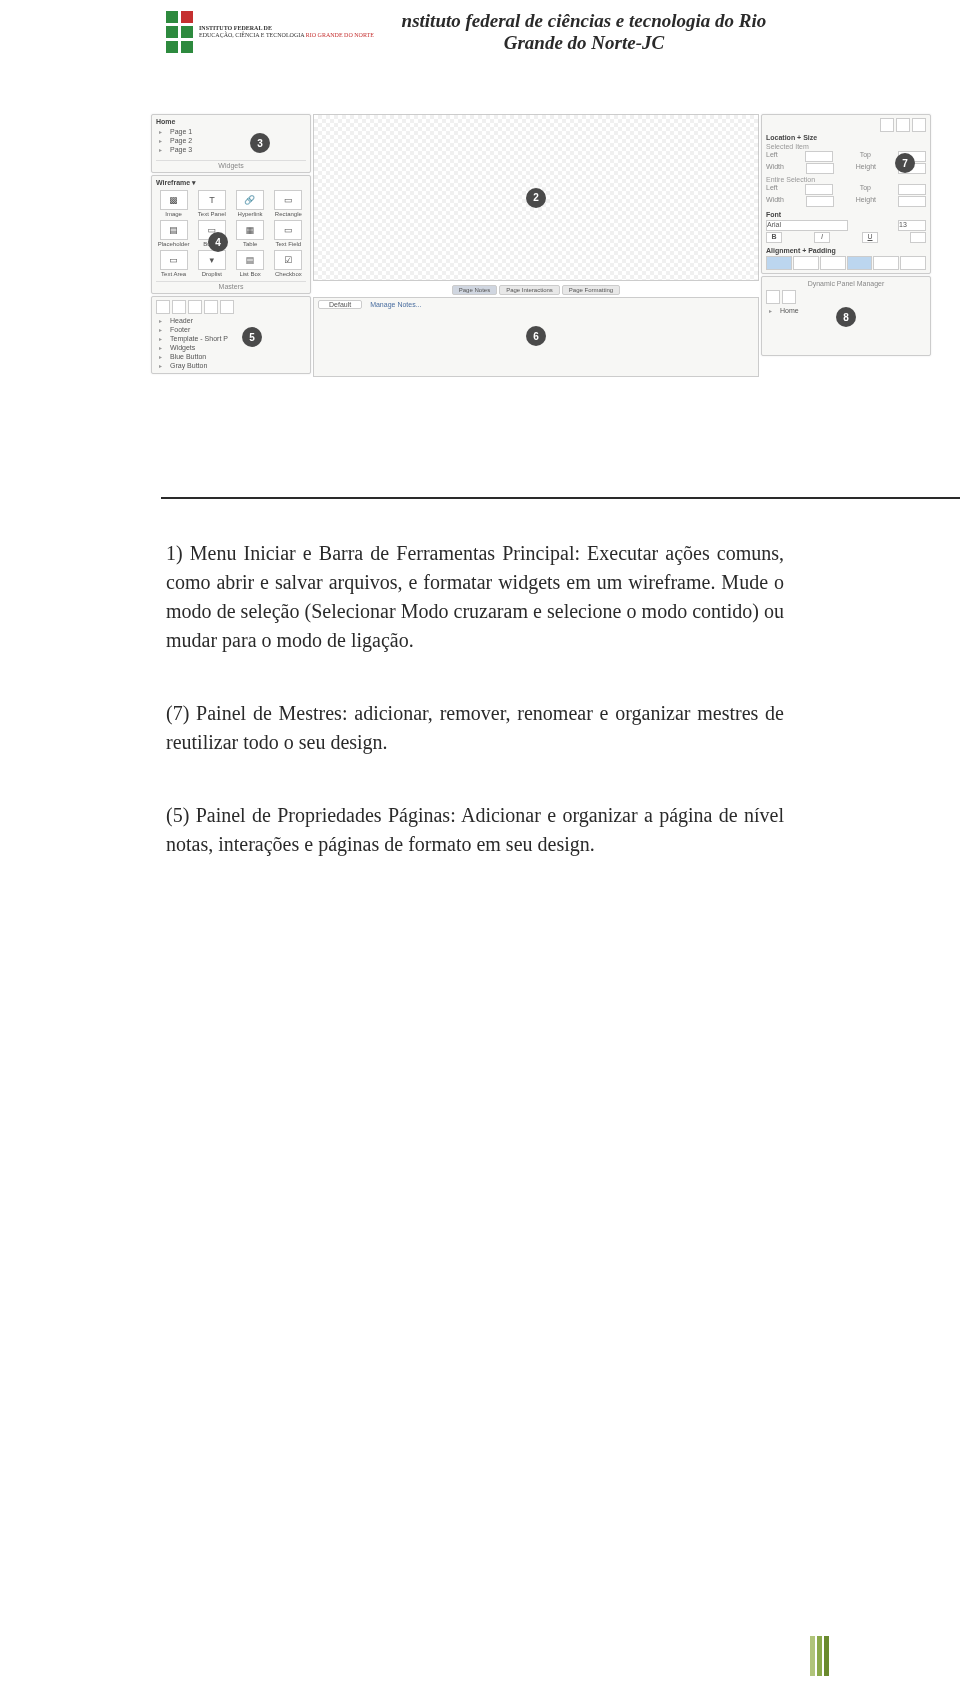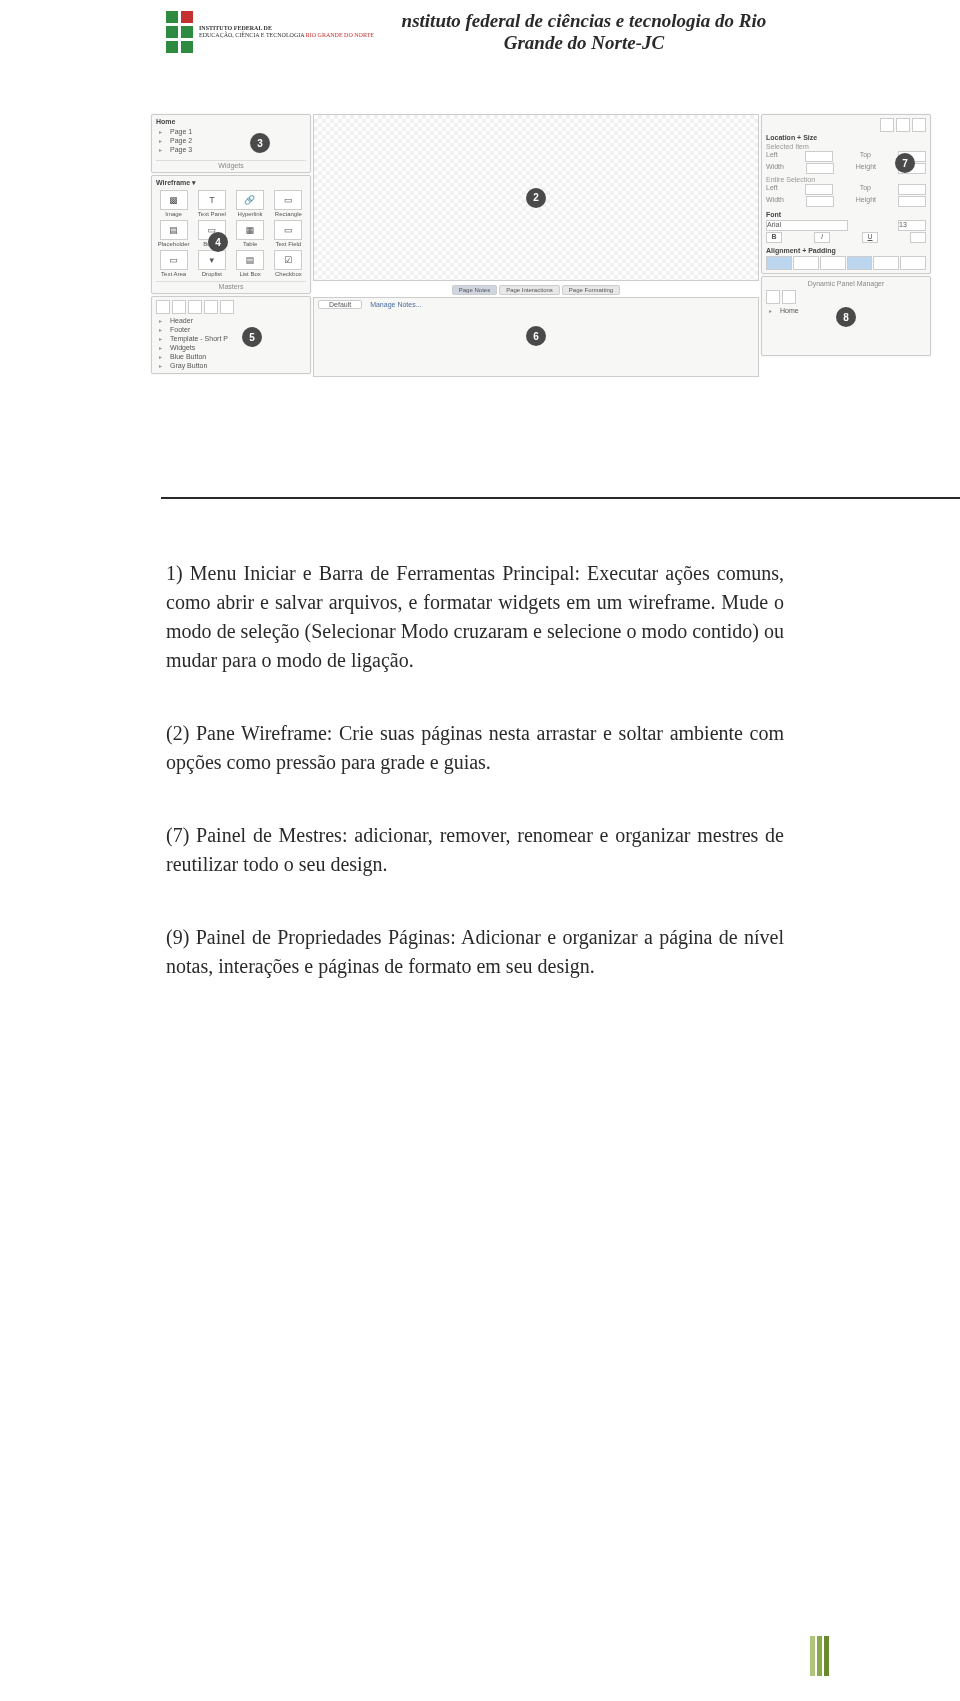--- a/index.html
+++ b/index.html
@@ -39,21 +39,21 @@
 .field-row span{color:#888;}
 .input-box{width:26px;height:9px;border:1px solid #ccc;background:#fff;}
 .align-grid{display:grid;grid-template-columns:repeat(6,1fr);gap:1px;margin-top:2px;}
 .align-cell{height:12px;border:1px solid #ccc;background:#fff;}
 .align-cell.sel{background:#bcd6ef;}
 .dyn-panel{position:relative;height:72px;}
 .toolbar-icons{display:flex;gap:2px;justify-content:flex-end;margin-bottom:2px;}
 .tb-icon{width:12px;height:12px;border:1px solid #ccc;background:#fff;}
 hr.sep{border:none;border-top:2px solid #2a2a2a;margin:120px 0 0 -5px;width:820px;}
 
-.body-text{margin-top:60px;text-align:justify;font-size:20px;line-height:1.45;}
+.body-text{margin-top:40px;text-align:justify;font-size:20px;line-height:1.45;}
 .body-text p{margin:0 0 44px 0;}
 .footer-stripes{position:absolute;right:35px;bottom:25px;display:flex;gap:2px;}
 .stripe{width:5px;height:40px;}
 .stripe.s1{background:#b0c47a;}
 .stripe.s2{background:#8aa84a;}
 .stripe.s3{background:#6a8a2e;}
 </style>
 </head>
 <body>
 
@@ -252,23 +252,22 @@
           <span class="callout" style="left:50%;top:30px;transform:translateX(-50%);">8</span>
         </div>
       </div>
     </div>
   </div>
 
   <hr class="sep">
 
   <div class="body-text">
     <p>1) Menu Iniciar e Barra de Ferramentas Principal: Executar ações comuns, como abrir e salvar arquivos, e formatar widgets em um wireframe. Mude o modo de seleção (Selecionar Modo cruzaram e selecione o modo contido) ou mudar para o modo de ligação.</p>
-    <p>(2) Pane Wireframe: Crie suas páginas nesta arrastar e soltar ambiente com opções como pressão para grade e guias.</p>
     <p>(7) Painel de Mestres: adicionar, remover, renomear e organizar mestres de reutilizar todo o seu design.</p>
-    <p>(9) Painel de Propriedades Páginas: Adicionar e organizar a página de nível notas, interações e páginas de formato em seu design.</p>
+    <p>(5) Painel de Propriedades Páginas: Adicionar e organizar a página de nível notas, interações e páginas de formato em seu design.</p>
   </div>
 
   <div class="footer-stripes">
     <div class="stripe s1"></div>
       <div class="stripe s2"></div>
       <div class="stripe s3"></div>
   </div>
 
 </div>
 

